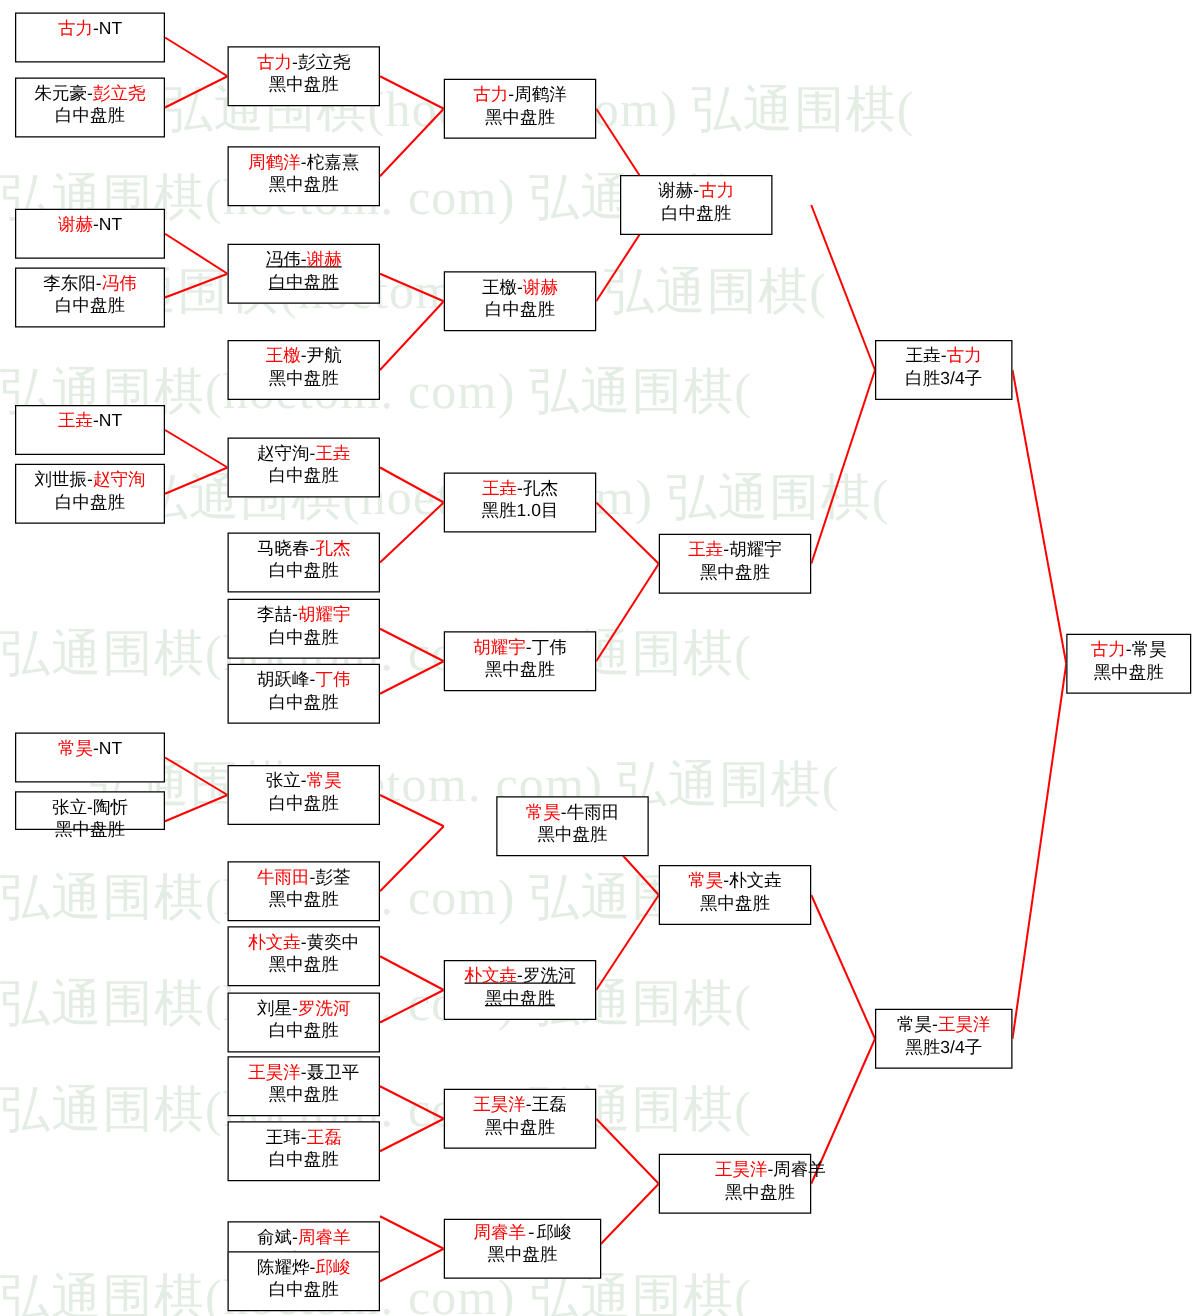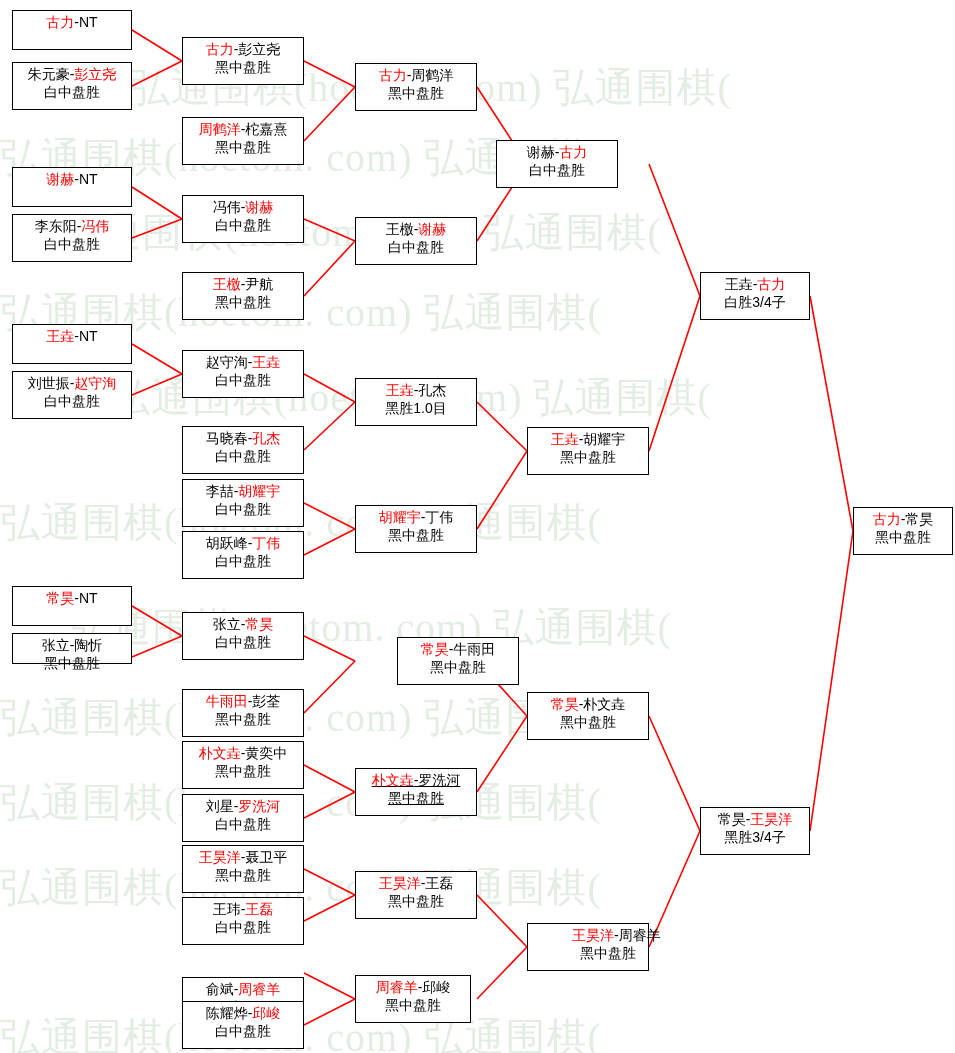--- a/index.html
+++ b/index.html
@@ -147,21 +147,21 @@
         <span class="ln"><span class="k">黑中盘胜</span></span>
       </div>
       <div class="node" style="left: 182px; top: 37px; width: 122px; height: 48px;">
         <span class="ln"><span class="b">古力</span><span class="k">-彭立尧</span></span>
         <span class="ln"><span class="k">黑中盘胜</span></span>
       </div>
       <div class="node" style="left: 182px; top: 117px; width: 122px; height: 48px;">
         <span class="ln"><span class="b">周鹤洋</span><span class="k">-柁嘉熹</span></span>
         <span class="ln"><span class="k">黑中盘胜</span></span>
       </div>
-      <div class="node" style="left: 182px; top: 195px; width: 122px; height: 48px;">
+      <div class="node" style="left: 182px; top: 195px; width: 122px; height: 48px; text-decoration: underline;">
         <span class="ln"><span class="k">冯伟-</span><span class="b">谢赫</span></span>
         <span class="ln"><span class="k">白中盘胜</span></span>
       </div>
       <div class="node" style="left: 182px; top: 272px; width: 122px; height: 48px;">
         <span class="ln"><span class="b">王檄</span><span class="k">-尹航</span></span>
         <span class="ln"><span class="k">黑中盘胜</span></span>
       </div>
       <div class="node" style="left: 182px; top: 350px; width: 122px; height: 48px;">
         <span class="ln"><span class="k">赵守洵-</span><span class="b">王垚</span></span>
         <span class="ln"><span class="k">白中盘胜</span></span>
@@ -231,21 +231,21 @@
         <span class="ln"><span class="k">黑中盘胜</span></span>
       </div>
       <div class="node" style="left: 355px; top: 768px; width: 122px; height: 48px; text-decoration: underline;">
         <span class="ln"><span class="b">朴文垚</span><span class="k">-罗洗河</span></span>
         <span class="ln"><span class="k">黑中盘胜</span></span>
       </div>
       <div class="node" style="left: 355px; top: 871px; width: 122px; height: 48px;">
         <span class="ln"><span class="b">王昊洋</span><span class="k">-王磊</span></span>
         <span class="ln"><span class="k">黑中盘胜</span></span>
       </div>
-      <div class="node" style="left: 355px; top: 975px; width: 116px; height: 48px;">
+      <div class="node" style="left: 355px; top: 975px; width: 126px; height: 48px; font-family: Liberation Mono, monospace;">
         <span class="ln"><span class="b">周睿羊</span><span class="k">-邱峻</span></span>
         <span class="ln"><span class="k">黑中盘胜</span></span>
       </div>
       <div class="node" style="left: 496px; top: 140px; width: 122px; height: 48px;">
         <span class="ln"><span class="k">谢赫-</span><span class="b">古力</span></span>
         <span class="ln"><span class="k">白中盘胜</span></span>
       </div>
       <div class="node" style="left: 527px; top: 427px; width: 122px; height: 48px;">
         <span class="ln"><span class="b">王垚</span><span class="k">-胡耀宇</span></span>
         <span class="ln"><span class="k">黑中盘胜</span></span>

